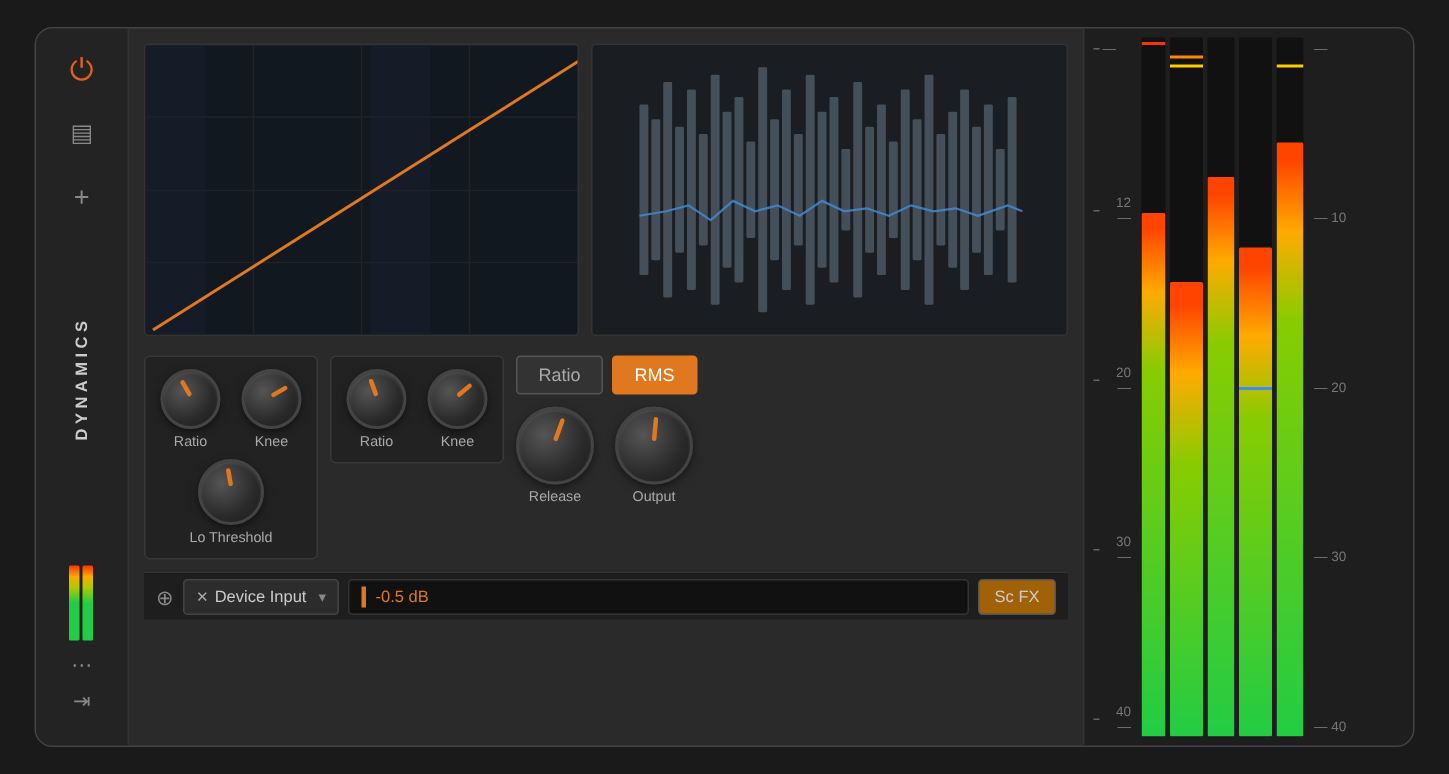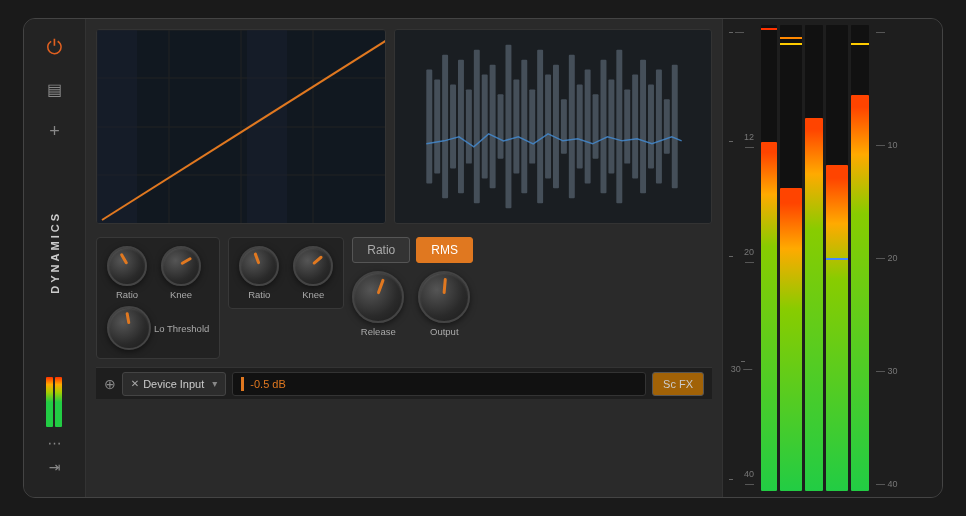--- a/index.html
+++ b/index.html
@@ -184,21 +184,21 @@
     }
     
     .threshold-row {
       display: flex;
       gap: 0;
       align-items: center;
       justify-content: center;
     }
     .threshold-item {
       display: flex;
-      flex-direction: row;
+      flex-direction: column;
       align-items: center;
       gap: 3px;
     }
     .threshold-label {
       font-size: 9.5px;
       color: #aaa;
       text-align: center;
       white-space: nowrap;
     }
     .peak-rms-row {
@@ -584,21 +584,21 @@
           <span class="scale-label">—</span>
         </div>
         <div style="display:flex;align-items:center;gap:2px;">
           <div class="scale-tick"></div>
           <span class="scale-label">12 —</span>
         </div>
         <div style="display:flex;align-items:center;gap:2px;">
           <div class="scale-tick"></div>
           <span class="scale-label">20 —</span>
         </div>
-        <div style="display:flex;align-items:center;gap:2px;flex-direction:column;">
+        <div style="display:flex;align-items:center;gap:2px;">
           <div class="scale-tick"></div>
           <span class="scale-label">30 —</span>
         </div>
         <div style="display:flex;align-items:center;gap:2px;">
           <div class="scale-tick"></div>
           <span class="scale-label">40 —</span>
         </div>
       </div>
 
       <div class="meters-bars">

